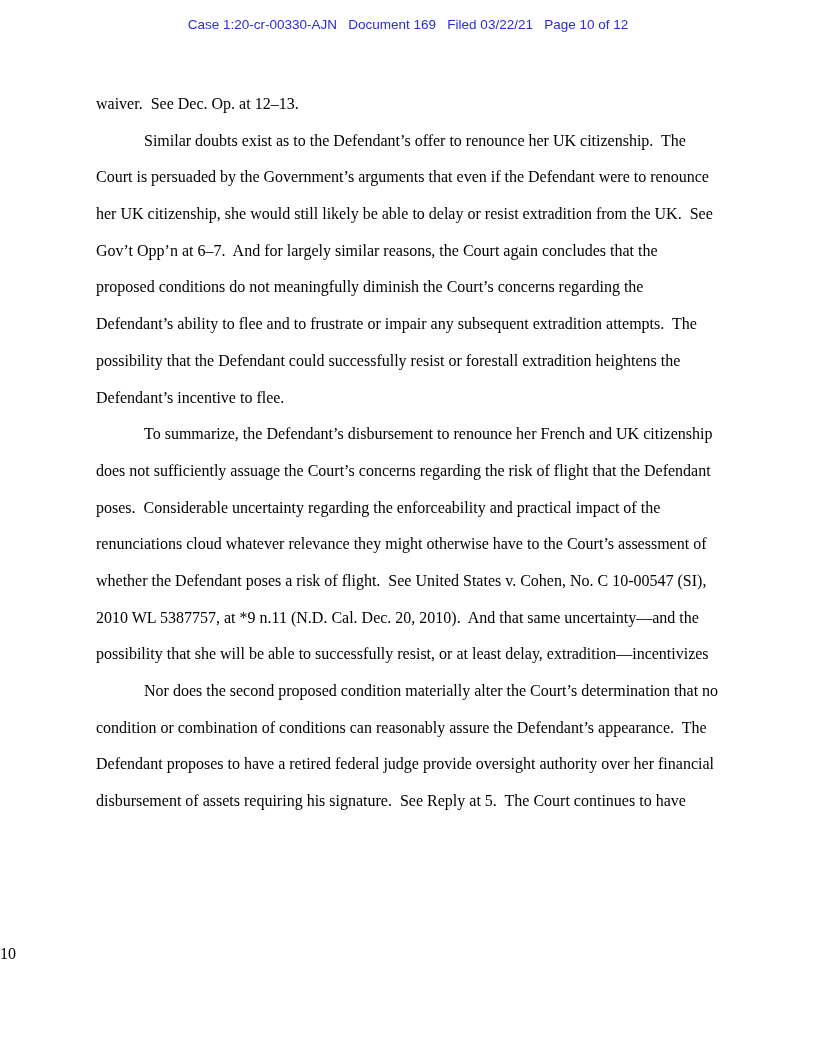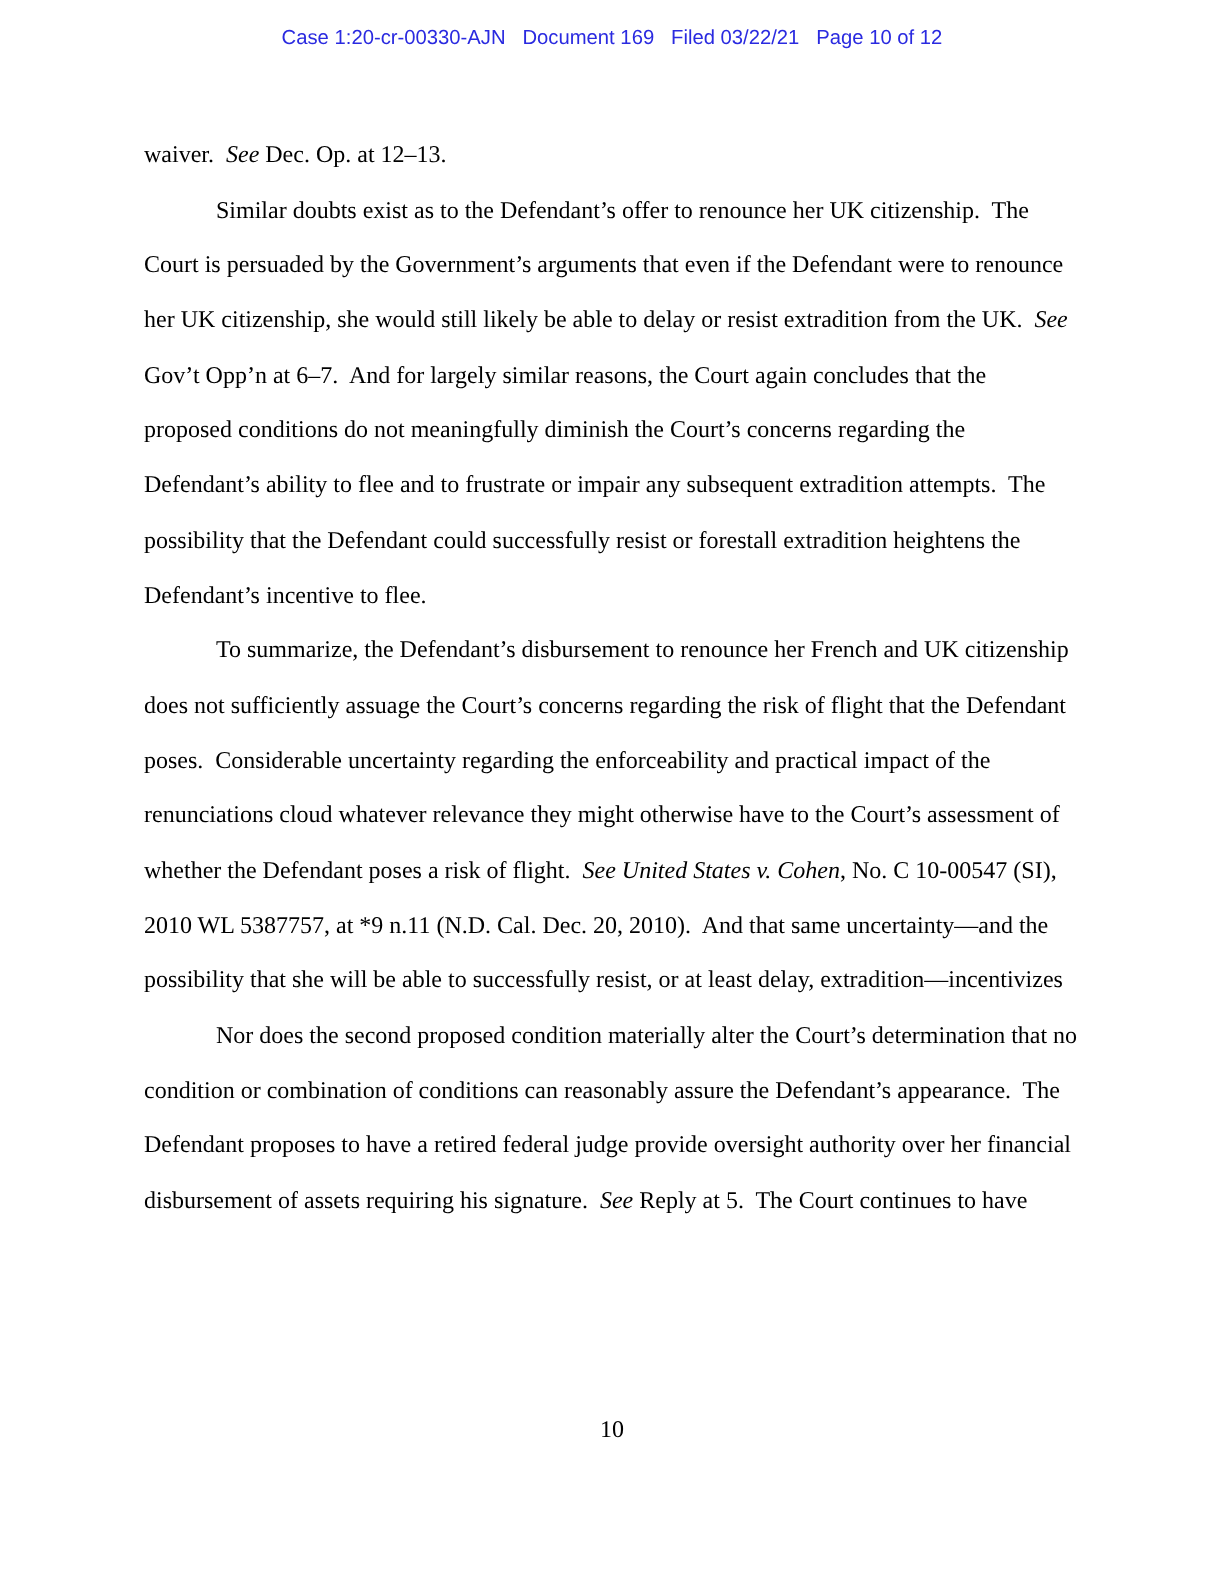--- a/index.html
+++ b/index.html
@@ -41,28 +41,27 @@
   .line {
     font-size: 16px;
     line-height: 36.7px;
     height: 36.7px;
     white-space: pre;
   }
   .line.first-indent {
     padding-left: 48px;
   }
   .italic {
-    font-style: italic;
   }
   .page-footer {
     position: absolute;
     top: 944px;
     left: 0;
     width: 816px;
-    text-align: center;
+    text-align: left;
     font-size: 16px;
     line-height: 20px;
   }
 </style>
 </head>
 <body>
 
 <div class="page">
   <div class="stamp-header" style="color: rgb(42, 42, 224);">Case 1:20-cr-00330-AJN   Document 169   Filed 03/22/21   Page 10 of 12</div>
 

